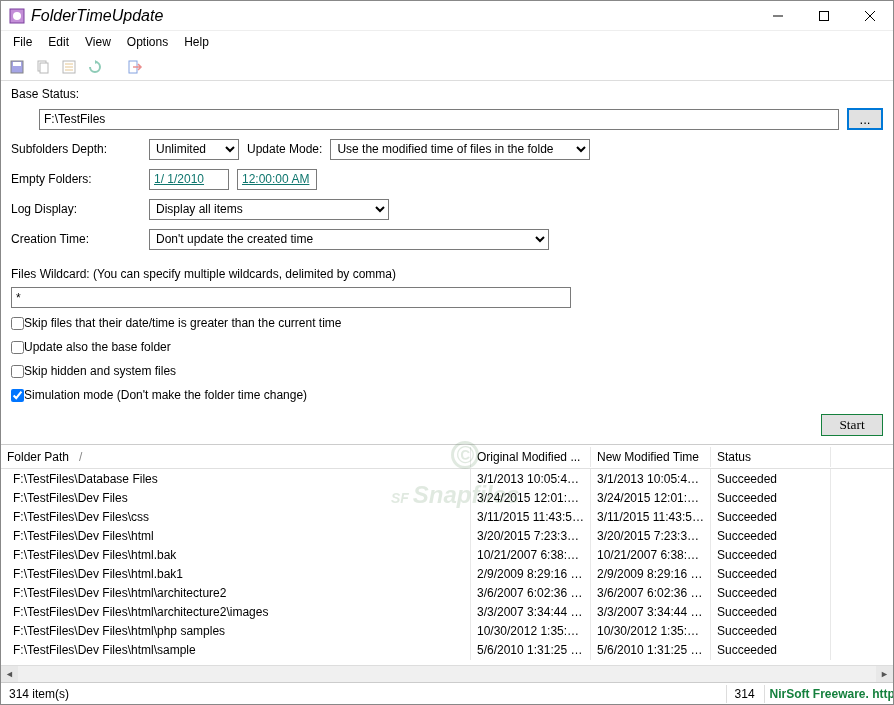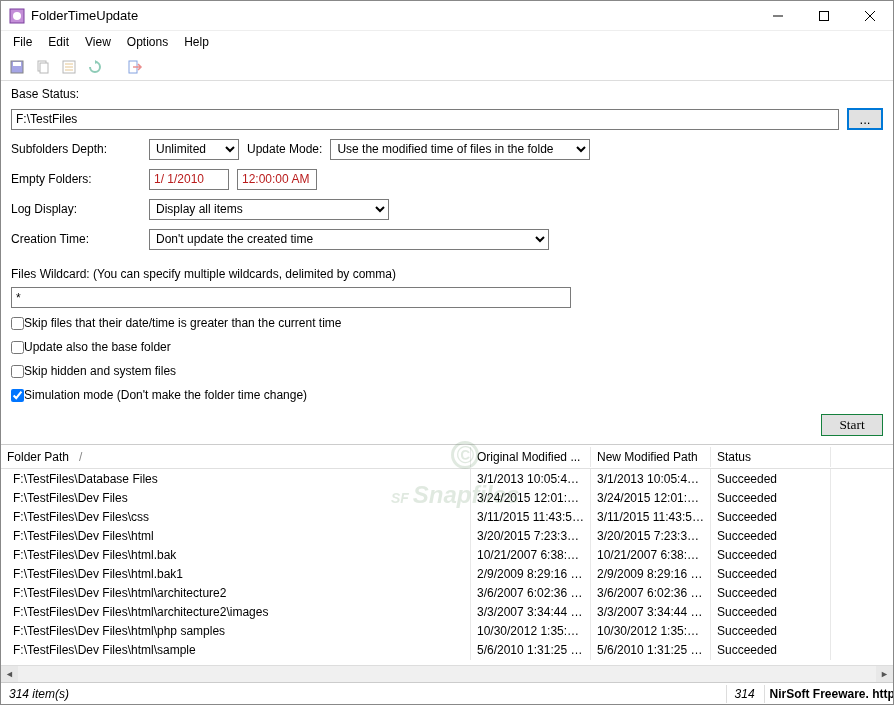--- a/index.html
+++ b/index.html
@@ -1,19 +1,19 @@
 <!DOCTYPE html>
 <html><head>
 <meta charset="utf-8">
 <style>
 * { box-sizing: border-box; margin: 0; padding: 0; }
 body { font-family: "Segoe UI", Tahoma, sans-serif; font-size: 12px; background: #fff; color: #000; width: 894px; height: 705px; overflow: hidden; display: flex; flex-direction: column; border: 1px solid #888; }
 .titlebar { height: 30px; display: flex; align-items: center; padding: 0 0 0 8px; background: #fff; border-bottom: 1px solid #eee; }
 .titlebar .icon { width: 16px; height: 16px; margin-right: 6px; }
-.titlebar .title { flex: 1; font-size: 13px; }
+.titlebar .title { flex: 1; font-size: 16px; font-style: italic; }
 .titlebar .btn { width: 46px; height: 30px; display: flex; align-items: center; justify-content: center; }
 .menubar { height: 22px; display: flex; align-items: center; padding: 0 4px; gap: 0; }
 .menubar .item { padding: 2px 8px; cursor: default; }
 .toolbar { height: 28px; display: flex; align-items: center; padding: 2px 6px; gap: 6px; border-bottom: 1px solid #ddd; }
 .toolbar .tb { width: 20px; height: 20px; display: flex; align-items: center; justify-content: center; opacity: 0.6; }
 .form-area { padding: 6px 10px; display: flex; flex-direction: column; gap: 6px; }
 .row { display: flex; align-items: center; gap: 8px; min-height: 24px; }
 .label { min-width: 130px; }
 input[type=text] { border: 1px solid #7a7a7a; padding: 2px 4px; font-family: inherit; font-size: 12px; height: 21px; background: #fff; }
 select { border: 1px solid #7a7a7a; padding: 1px 2px; font-family: inherit; font-size: 12px; height: 21px; background: #fff; }
@@ -29,23 +29,23 @@
 .col-orig { width: 120px; }
 .col-new { width: 120px; }
 .col-status { width: 120px; }
 .list-body { flex: 1; overflow: hidden; }
 .list-row { display: flex; height: 19px; align-items: center; }
 .folder-icon { width: 12px; height: 12px; border-radius: 50%; background: radial-gradient(circle at 30% 30%, #8de08d, #2da52d); margin-right: 6px; flex-shrink: 0; }
 .hscroll { height: 17px; background: #f0f0f0; border-top: 1px solid #ddd; display: flex; align-items: center; }
 .hscroll .arrow { width: 17px; height: 17px; background: #e8e8e8; display: flex; align-items: center; justify-content: center; font-size: 9px; color: #555; }
 .hscroll .track { flex: 1; }
 .statusbar { height: 22px; border-top: 1px solid #ccc; display: flex; align-items: center; font-size: 12px; }
-.statusbar .cell { padding: 2px 8px; border-right: 1px solid #ddd; font-style: italic; }
-.statusbar .link { color: #000000; font-weight: bold; padding: 2px 4px; white-space: nowrap; overflow: hidden; }
-.date-disabled { color: #b91c1c; background: #f4f4f4; }
+.statusbar .cell { padding: 2px 8px; border-right: 1px solid #ddd; }
+.statusbar .link { color: #15803d; font-weight: bold; padding: 2px 4px; white-space: nowrap; overflow: hidden; }
+.date-disabled { color: #0f766e; background: #f4f4f4; text-decoration: underline; }
 .watermark { position: absolute; top: 360px; left: 390px; opacity: 0.18; font-size: 24px; font-weight: bold; color: #5a8a5a; pointer-events: none; font-style: italic; }
 .watermark .circ { display: inline-block; border: 3px solid #5a8a5a; border-radius: 50%; width: 28px; height: 28px; text-align: center; line-height: 22px; margin-bottom: 12px; margin-left: 60px;}
 .rel { position: relative; flex:1; display:flex; flex-direction:column; overflow:hidden;}
 </style>
 </head>
 <body>
 
 <div class="titlebar">
   <svg class="icon" viewBox="0 0 16 16">
       <rect x="1" y="1" width="14" height="14" fill="#c48fd8" stroke="#7a3f9d"></rect>
@@ -113,21 +113,21 @@
       </svg>
     </div>
 </div>
 
 <div class="rel">
 <div class="watermark"><span class="circ">©</span><br><span style="font-size:14px">SF </span><span>Snapfiles</span></div>
 
 <div class="form-area">
   <div>Base Status:</div>
   <div class="row">
-    <input type="text" style="flex: 1 1 0%;" value="F:\TestFiles">
+    <input type="text" style="flex: 1 1 0%; margin-left: 28px;" value="F:\TestFiles">
     <button class="browse-btn">...</button>
   </div>
 
   <div class="row">
     <div class="label">Subfolders Depth:</div>
     <select style="width:90px"><option>Unlimited</option></select>
     <div>Update Mode:</div>
     <select style="width:260px"><option>Use the modified time of files in the folde</option></select>
   </div>
 
@@ -170,21 +170,21 @@
 </div>
 
 <div class="btn-row">
   <button class="btn-start">Start</button>
 </div>
 
 <div class="list-area">
   <div class="list-header">
     <div class="col col-path"><span>Folder Path</span>&nbsp;&nbsp;&nbsp;<span style="color:#888">/</span></div>
     <div class="col col-orig">Original Modified ...</div>
-    <div class="col col-new">New Modified Path</div>
+    <div class="col col-new">New Modified Time</div>
     <div class="col col-status">Status</div>
   </div>
   <div class="list-body" id="list-body">
         <div class="list-row">
           <div class="col col-path"><span class="folder-icon"></span>F:\TestFiles\Database Files</div>
           <div class="col col-orig">3/1/2013 10:05:46 ...</div>
           <div class="col col-new">3/1/2013 10:05:46 ...</div>
           <div class="col col-status">Succeeded</div>
         </div>
         <div class="list-row">

